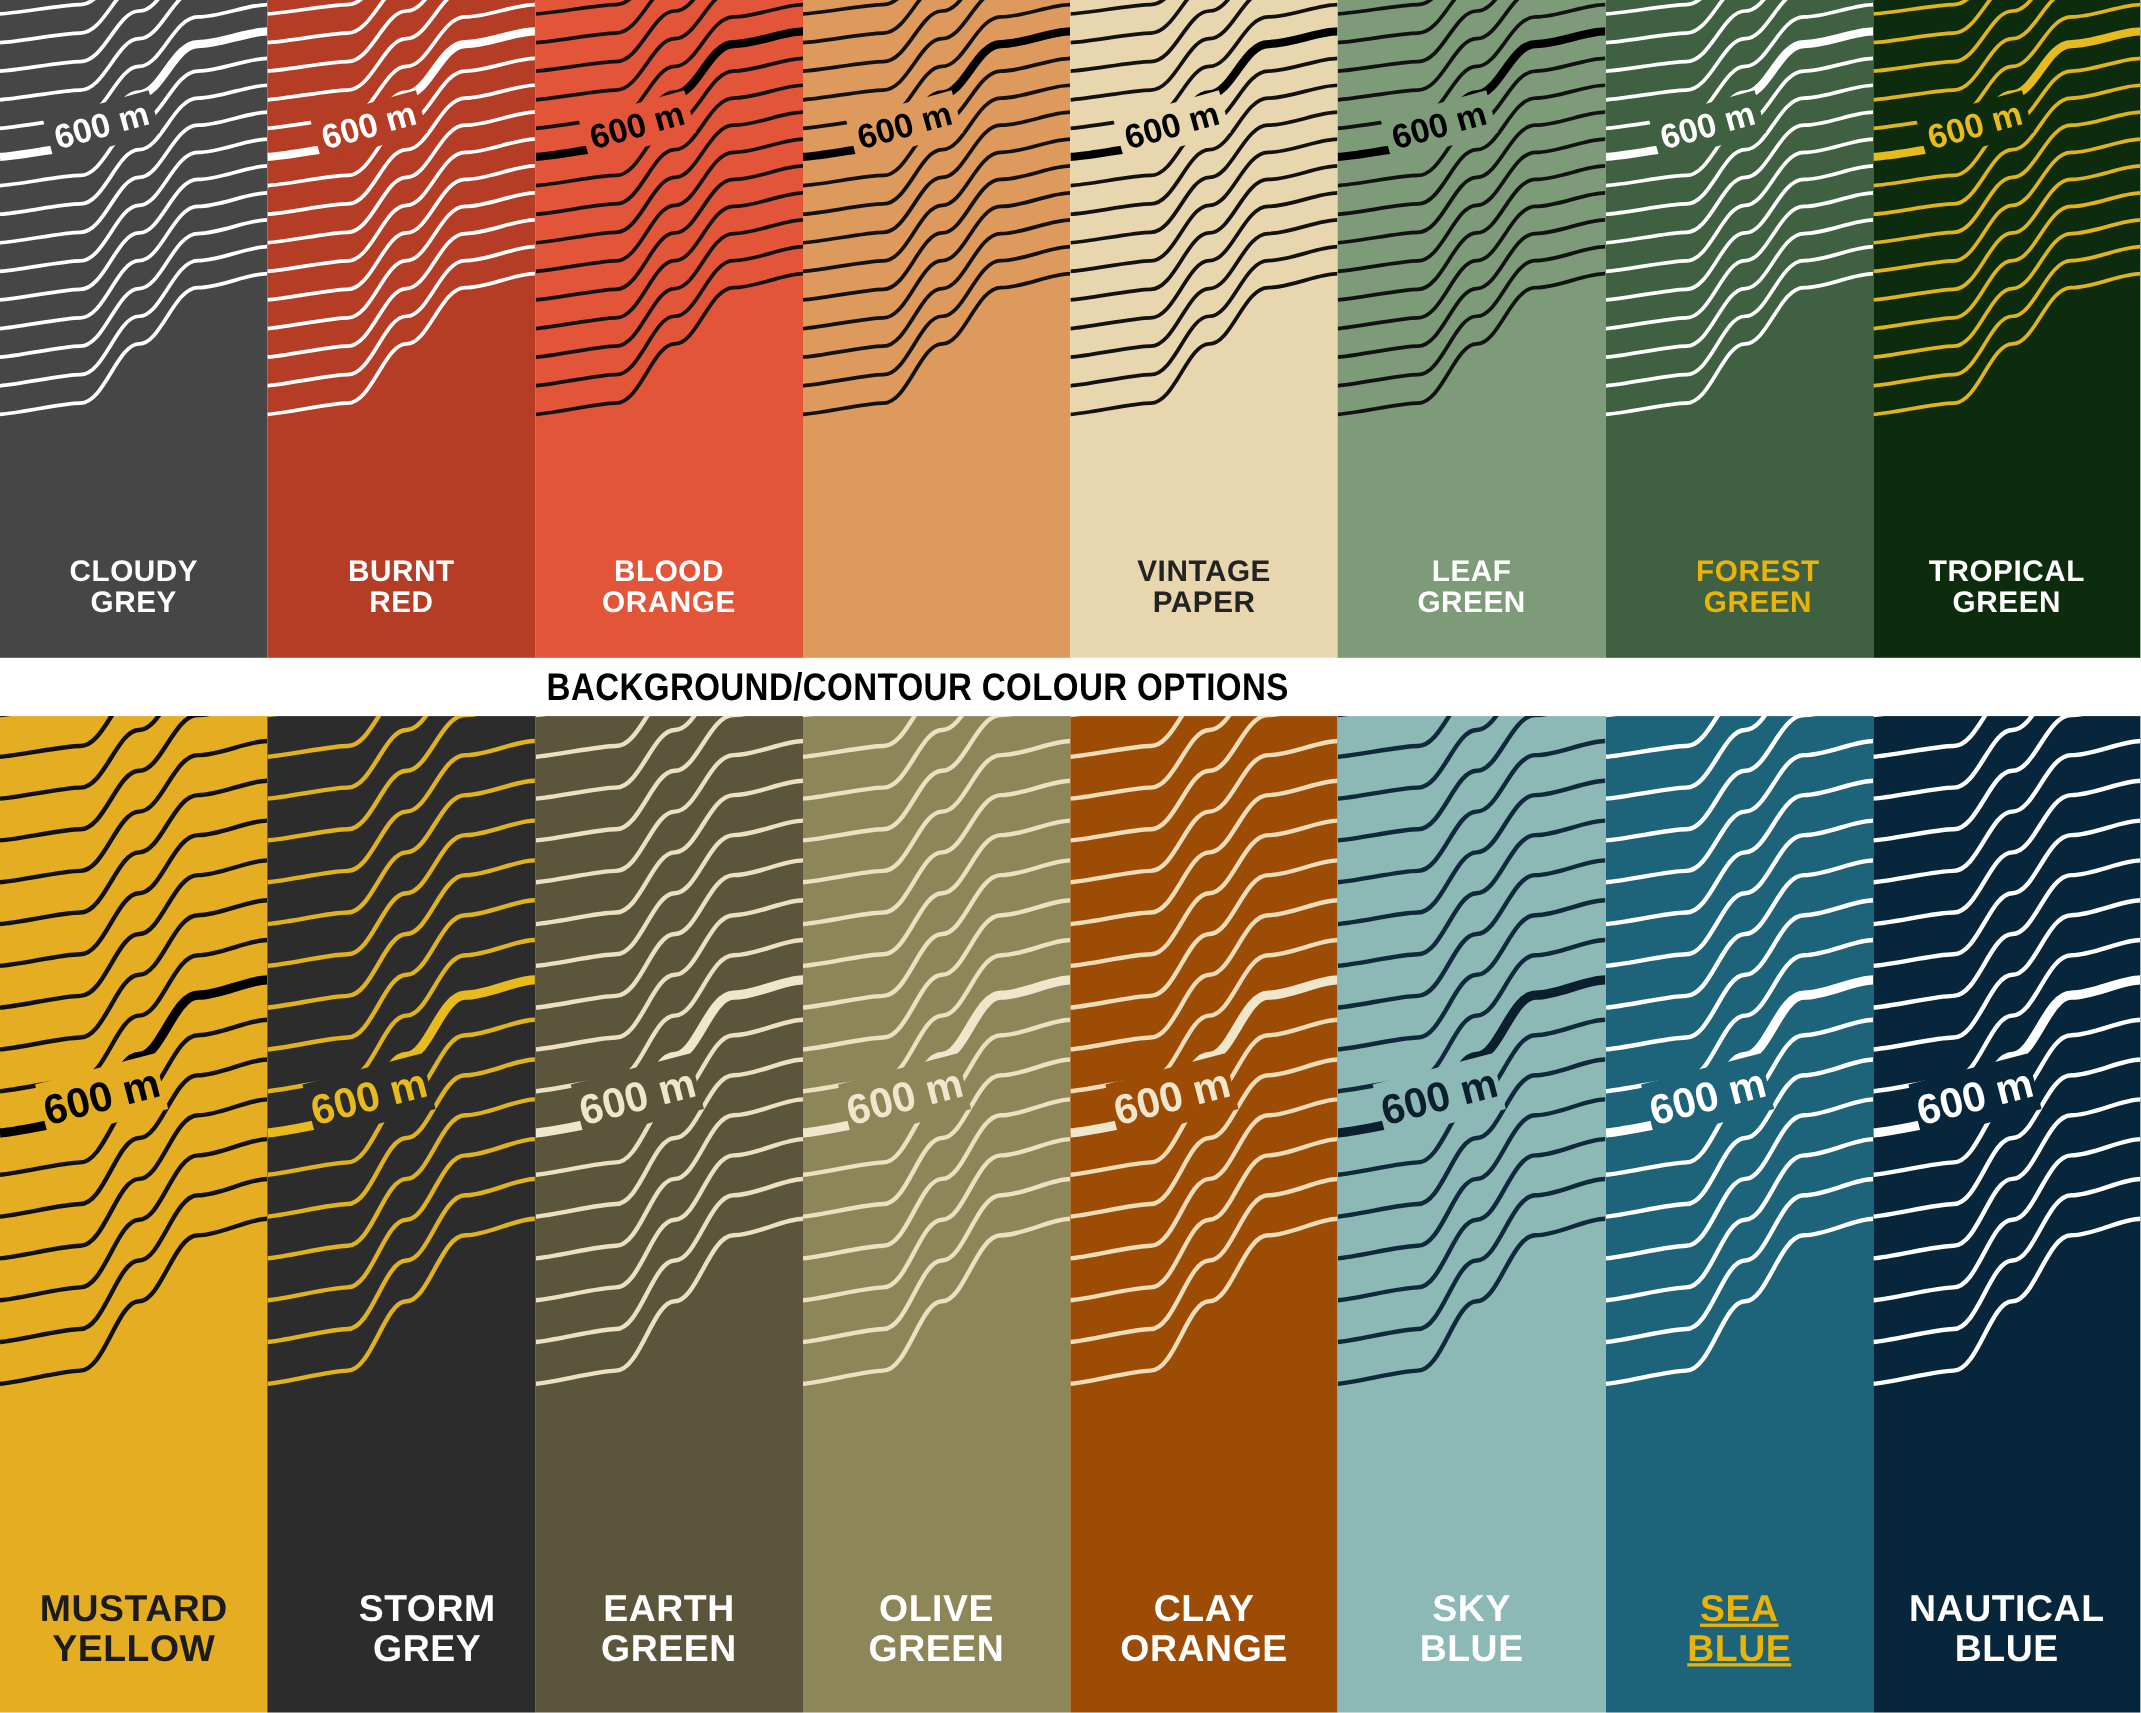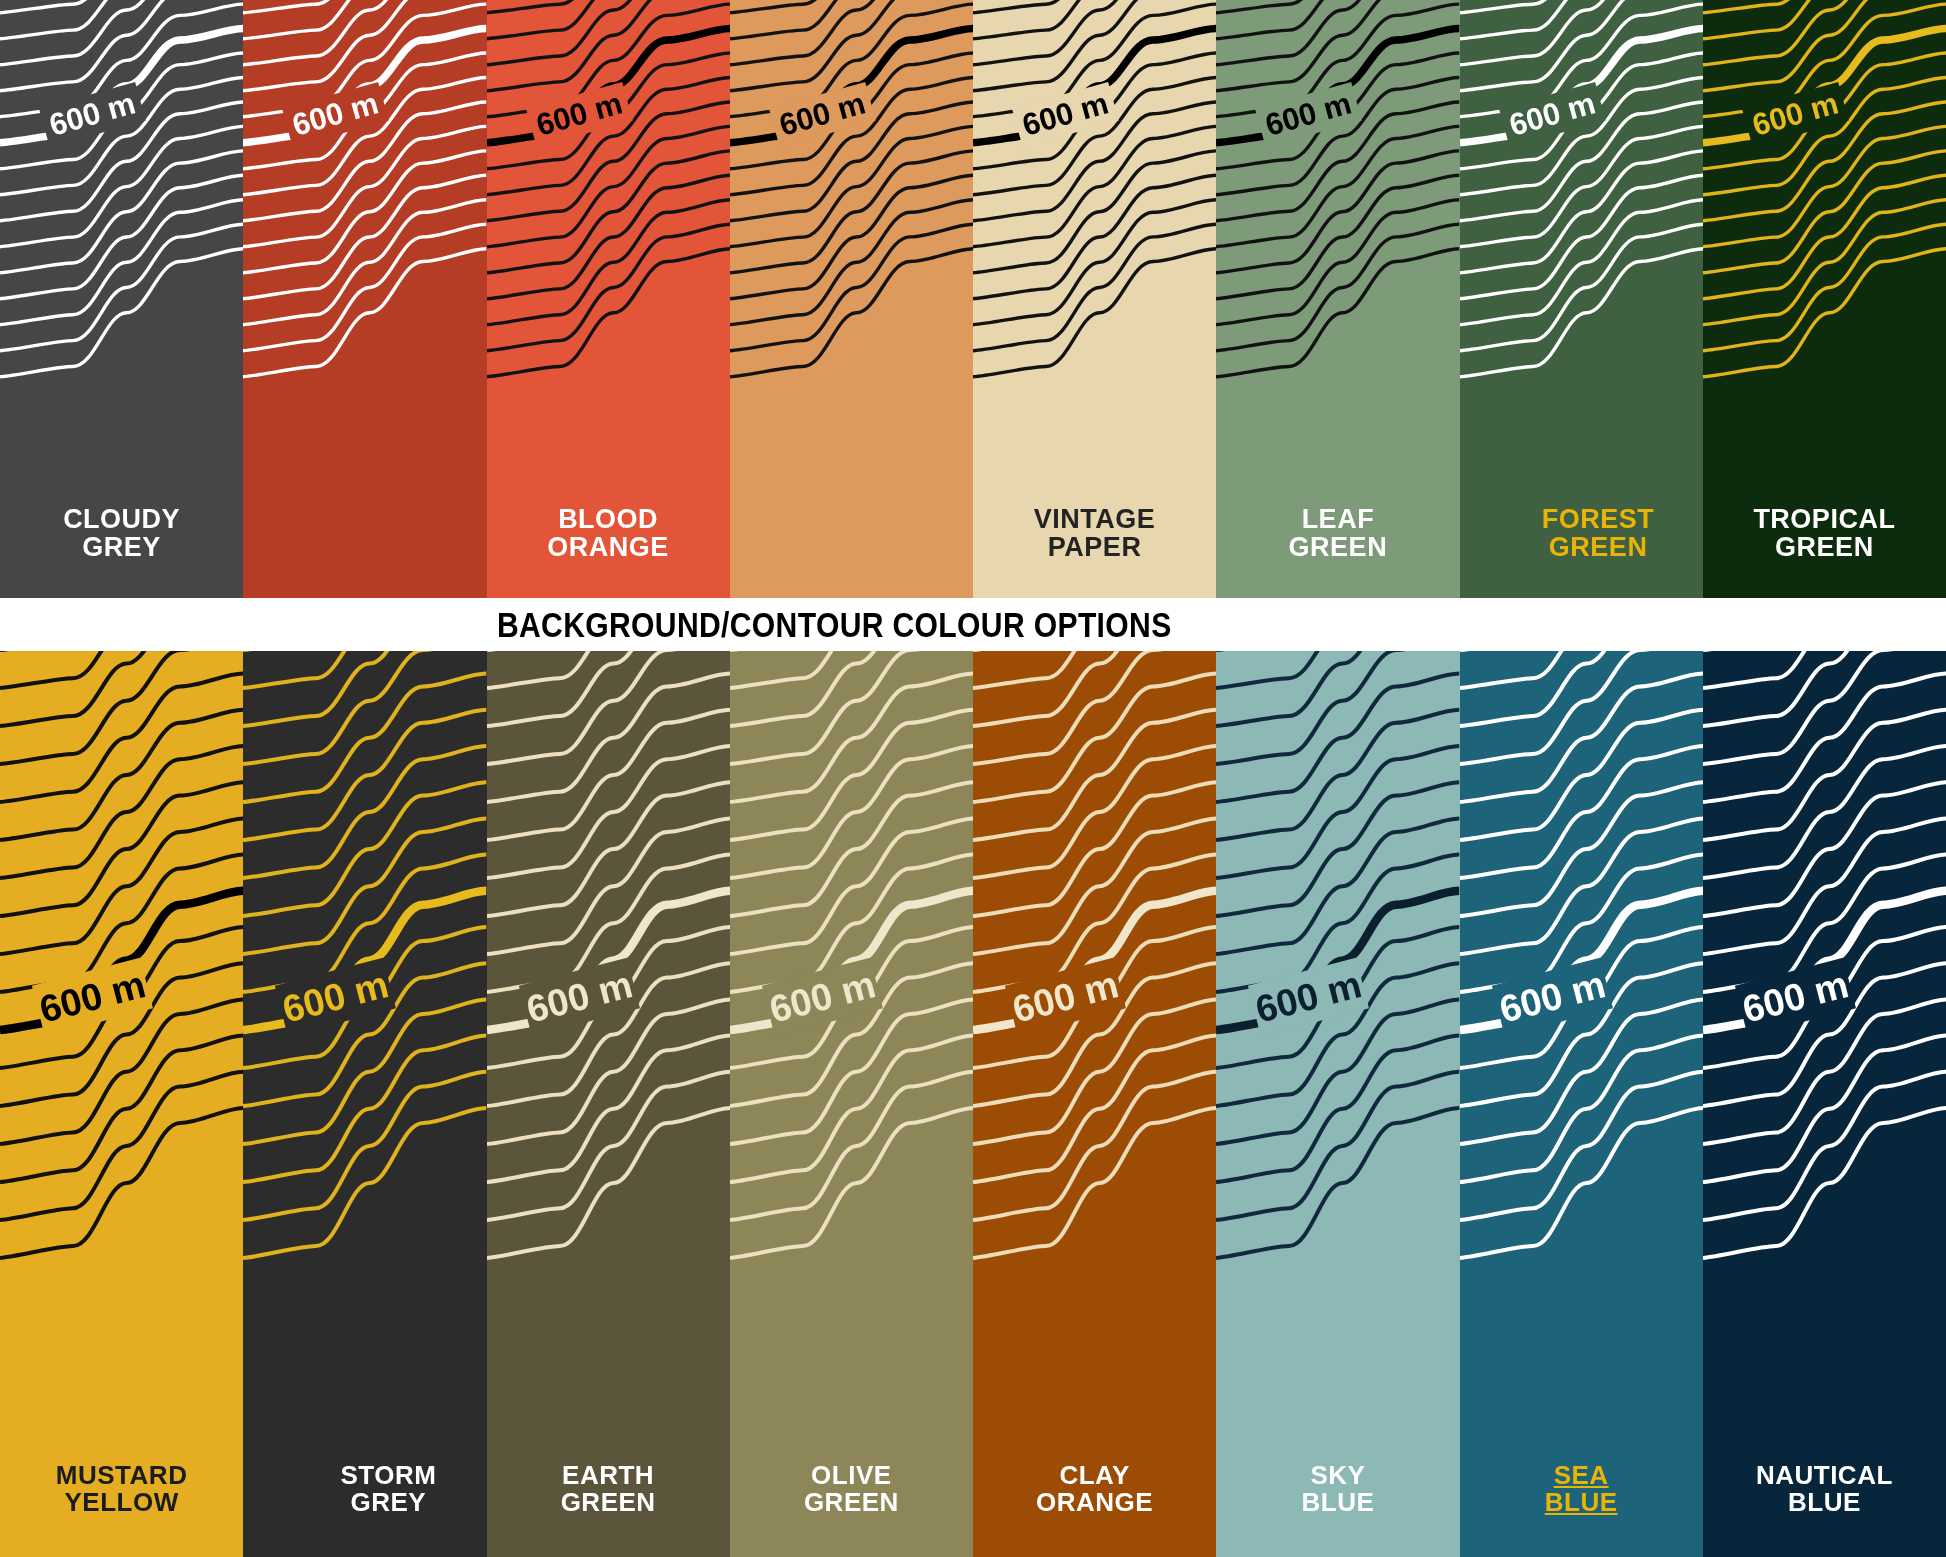--- a/index.html
+++ b/index.html
@@ -23,21 +23,21 @@
   .swatch .label{
     position:absolute;left:0;right:0;
     text-align:center;
     font-weight:bold;
     line-height:1.06;
     letter-spacing:0.5px;
     z-index:4;
     white-space:nowrap;
   }
   .row-top .label{bottom:36px;font-size:27px;}
-  .row-bottom .label{bottom:40px;font-size:26px;}
+  .row-bottom .label{bottom:40px;font-size:34px;}
   .label .l2{display:block;}
 
   .banner{
     height:53px;width:1668px;background:#ffffff;
     display:flex;align-items:center;justify-content:center;
     flex:0 0 auto;
   }
   .banner-text{
     font-family:"Liberation Sans Narrow","Liberation Sans",sans-serif;
     font-weight:bold;font-size:35px;color:#000000;
@@ -107,20 +107,21 @@
           <path d="M 0 -39.3 C 18 -40.3 57.2 -47.5 73.2 -47.5 C 95.2 -47.5 106.88000000000001 -91.0 126.88000000000001 -91.0 C 146.88 -91.0 158.56 -132.3 180.56 -132.3 C 200.56 -132.3 226 -142.7 244 -142.7" fill="none" stroke="#ffffff" stroke-width="3.4" stroke-linecap="butt"></path>
           <path d="M 0 -65.3 C 18 -66.3 57.2 -73.4 73.2 -73.4 C 95.2 -73.4 106.88000000000001 -116.2 126.88000000000001 -116.2 C 146.88 -116.2 158.56 -157.0 180.56 -157.0 C 200.56 -157.0 226 -167.1 244 -167.1" fill="none" stroke="#ffffff" stroke-width="3.4" stroke-linecap="butt"></path>
           <path d="M 0 -91.3 C 18 -92.3 57.2 -99.3 73.2 -99.3 C 95.2 -99.3 106.88000000000001 -141.4 126.88000000000001 -141.4 C 146.88 -141.4 158.56 -181.6 180.56 -181.6 C 200.56 -181.6 226 -191.6 244 -191.6" fill="none" stroke="#ffffff" stroke-width="3.4" stroke-linecap="butt"></path>
           <path d="M 0 -117.3 C 18 -118.2 57.2 -125.2 73.2 -125.2 C 95.2 -125.2 106.88000000000001 -166.7 126.88000000000001 -166.7 C 146.88 -166.7 158.56 -206.2 180.56 -206.2 C 200.56 -206.2 226 -216.1 244 -216.1" fill="none" stroke="#ffffff" stroke-width="3.4" stroke-linecap="butt"></path>
           <path d="M 0 -143.3 C 18 -144.2 57.2 -151.0 73.2 -151.0 C 95.2 -151.0 106.88000000000001 -191.9 126.88000000000001 -191.9 C 146.88 -191.9 158.56 -230.8 180.56 -230.8 C 200.56 -230.8 226 -240.5 244 -240.5" fill="none" stroke="#ffffff" stroke-width="3.4" stroke-linecap="butt"></path>
           <g transform="rotate(-15.5 92.72 114.58000000000001)">
             <rect x="42.7" y="94.6" width="100" height="40" fill="#b53d26"></rect>
             <text x="92.7" y="124.6" text-anchor="middle" class="m-label" font-size="31" font-weight="bold" fill="#ffffff">600 m</text>
           </g>
         </svg>
+        <div class="label" style="color: rgb(255, 255, 255);"><span>BURNT</span><span class="l2">RED</span></div>
       </div>
       <div class="swatch" style="background: rgb(227, 85, 57);">
         <svg class="contours" viewBox="0 0 244 598" preserveAspectRatio="none">
           <path d="M 0 376.7 C 18 375.5 57.2 366.5 73.2 366.5 C 95.2 366.5 106.88000000000001 312.7 126.88000000000001 312.7 C 146.88 312.7 158.56 261.5 180.56 261.5 C 200.56 261.5 226 248.7 244 248.7" fill="none" stroke="#121212" stroke-width="3.4" stroke-linecap="butt"></path>
           <path d="M 0 350.7 C 18 349.5 57.2 340.6 73.2 340.6 C 95.2 340.6 106.88000000000001 287.5 126.88000000000001 287.5 C 146.88 287.5 158.56 236.9 180.56 236.9 C 200.56 236.9 226 224.3 244 224.3" fill="none" stroke="#121212" stroke-width="3.4" stroke-linecap="butt"></path>
           <path d="M 0 324.7 C 18 323.5 57.2 314.7 73.2 314.7 C 95.2 314.7 106.88000000000001 262.3 126.88000000000001 262.3 C 146.88 262.3 158.56 212.3 180.56 212.3 C 200.56 212.3 226 199.8 244 199.8" fill="none" stroke="#121212" stroke-width="3.4" stroke-linecap="butt"></path>
           <path d="M 0 298.7 C 18 297.5 57.2 288.9 73.2 288.9 C 95.2 288.9 106.88000000000001 237.0 126.88000000000001 237.0 C 146.88 237.0 158.56 187.7 180.56 187.7 C 200.56 187.7 226 175.3 244 175.3" fill="none" stroke="#121212" stroke-width="3.4" stroke-linecap="butt"></path>
           <path d="M 0 272.7 C 18 271.5 57.2 263.0 73.2 263.0 C 95.2 263.0 106.88000000000001 211.8 126.88000000000001 211.8 C 146.88 211.8 158.56 163.1 180.56 163.1 C 200.56 163.1 226 150.9 244 150.9" fill="none" stroke="#121212" stroke-width="3.4" stroke-linecap="butt"></path>
           <path d="M 0 246.7 C 18 245.5 57.2 237.1 73.2 237.1 C 95.2 237.1 106.88000000000001 186.6 126.88000000000001 186.6 C 146.88 186.6 158.56 138.5 180.56 138.5 C 200.56 138.5 226 126.4 244 126.4" fill="none" stroke="#121212" stroke-width="3.4" stroke-linecap="butt"></path>
           <path d="M 0 220.7 C 18 219.6 57.2 211.2 73.2 211.2 C 95.2 211.2 106.88000000000001 161.3 126.88000000000001 161.3 C 146.88 161.3 158.56 113.8 180.56 113.8 C 200.56 113.8 226 102.0 244 102.0" fill="none" stroke="#121212" stroke-width="3.4" stroke-linecap="butt"></path>

